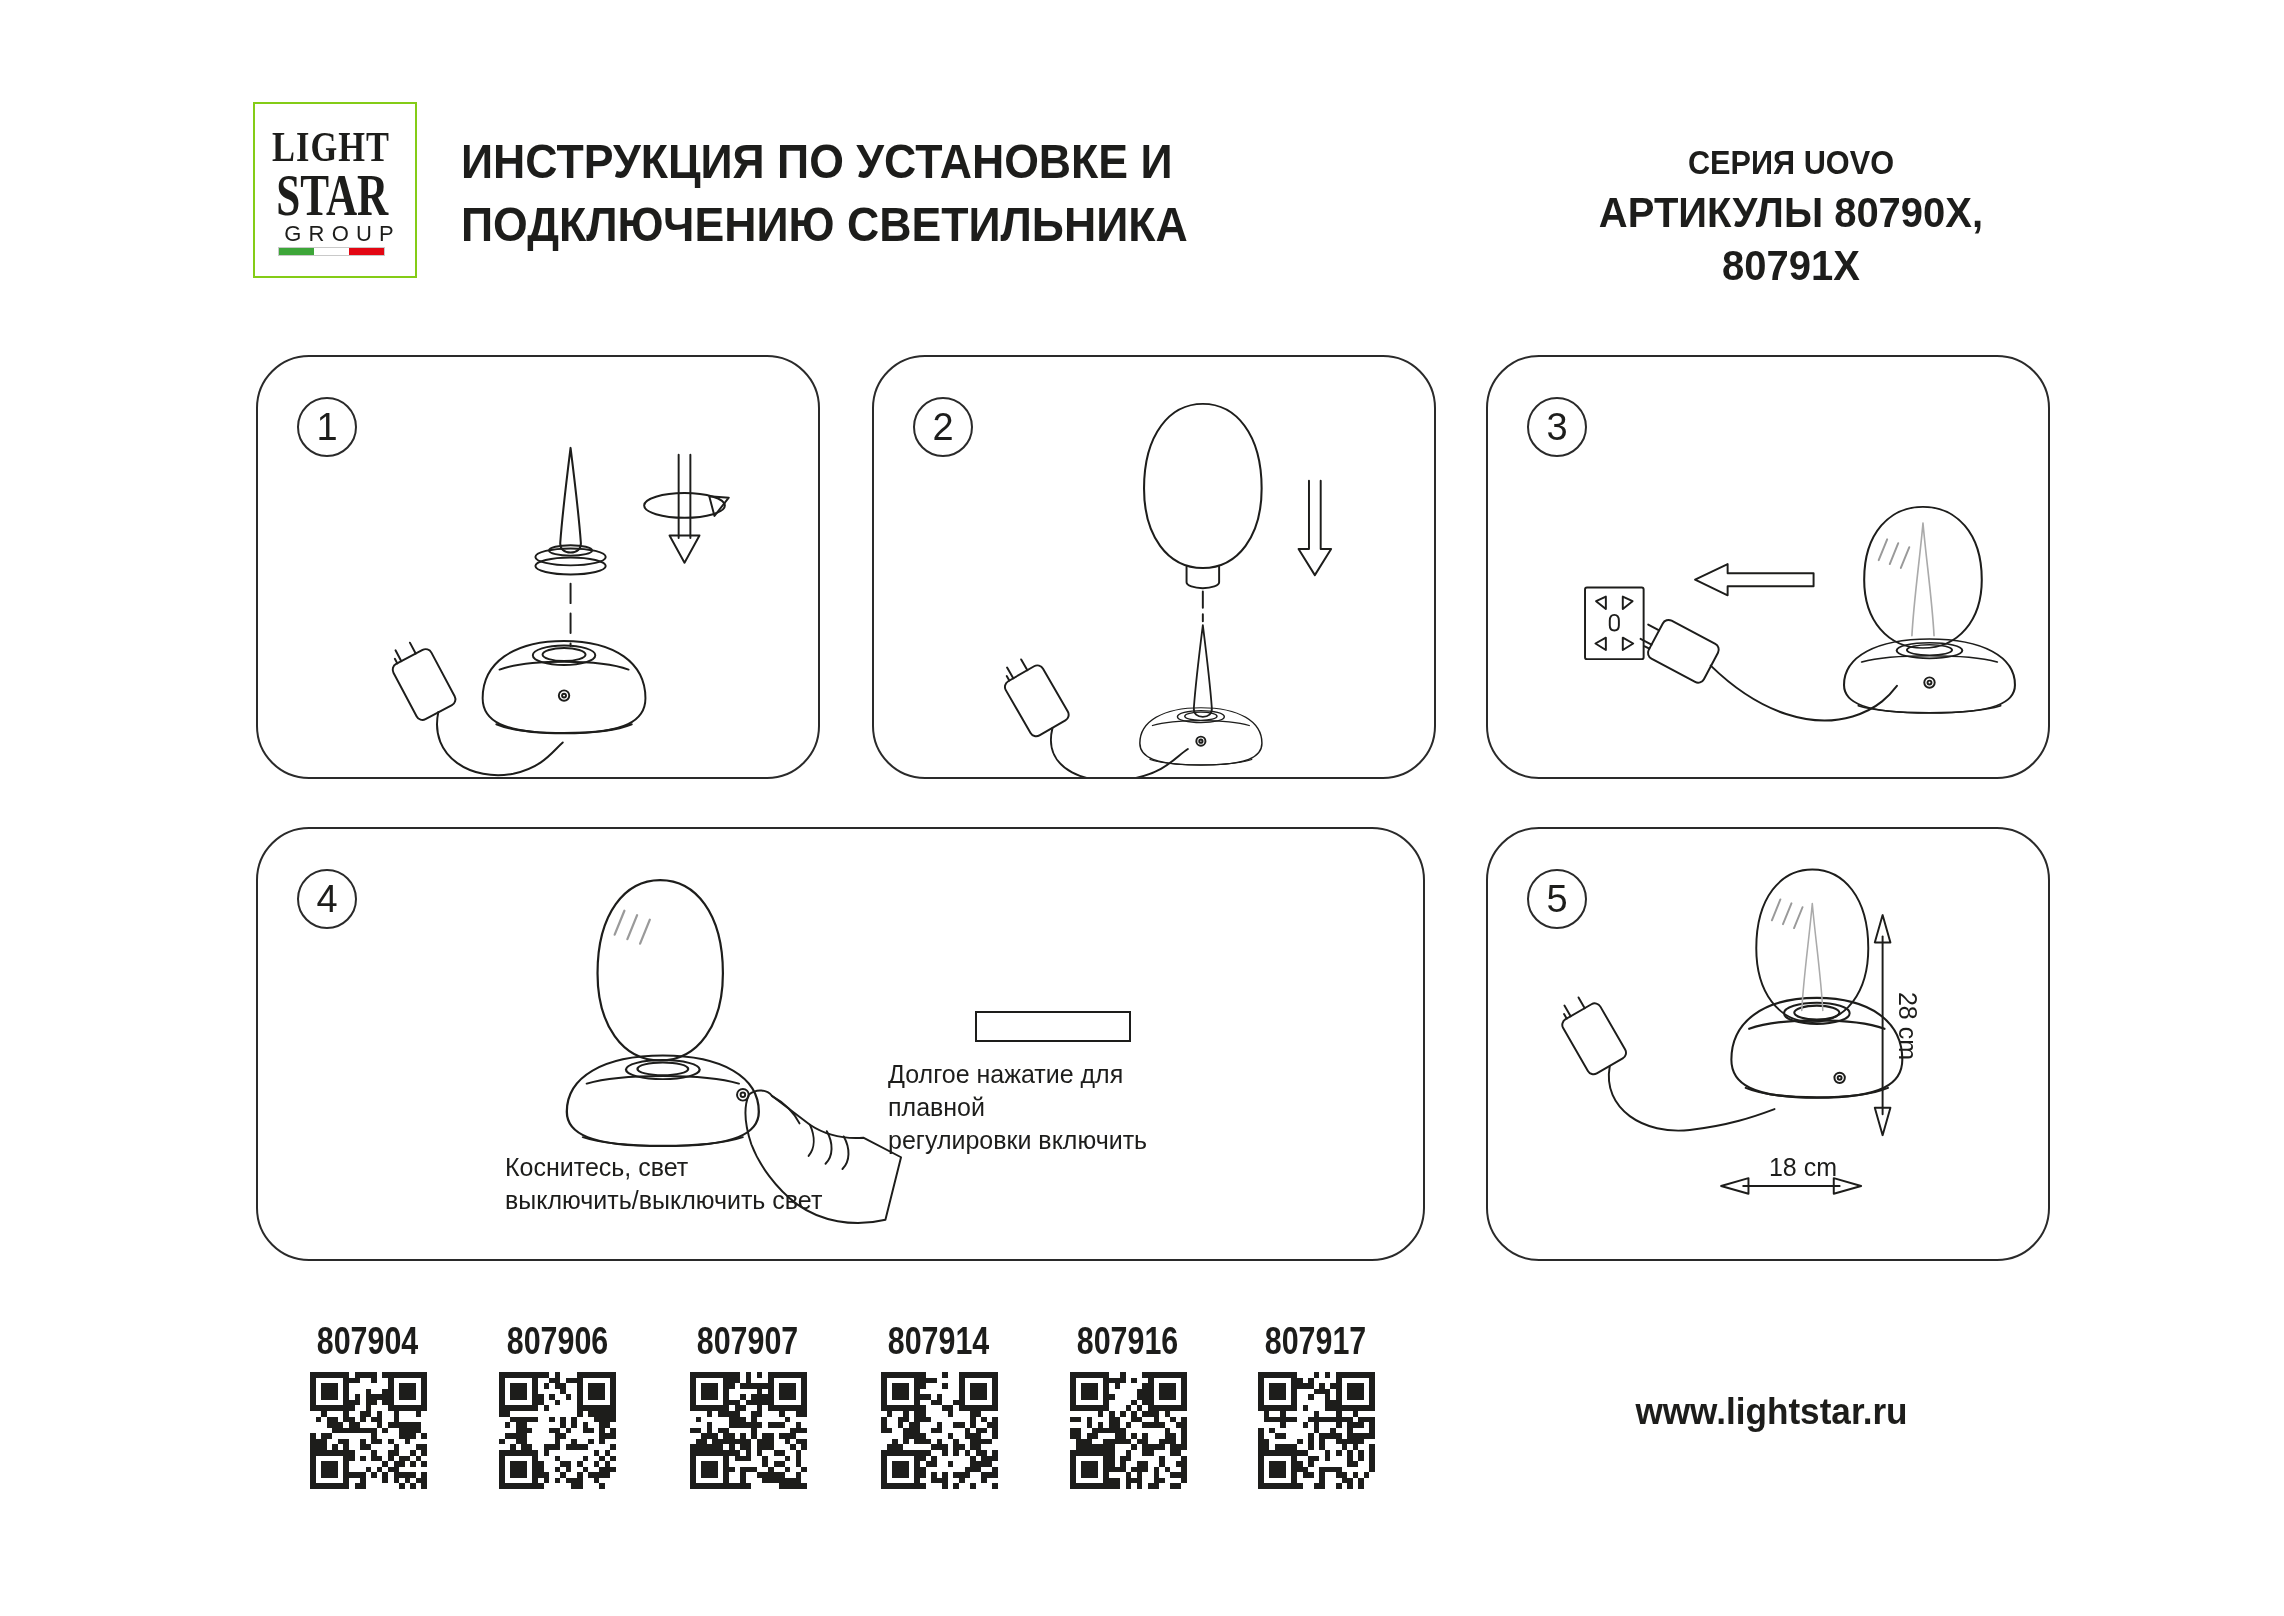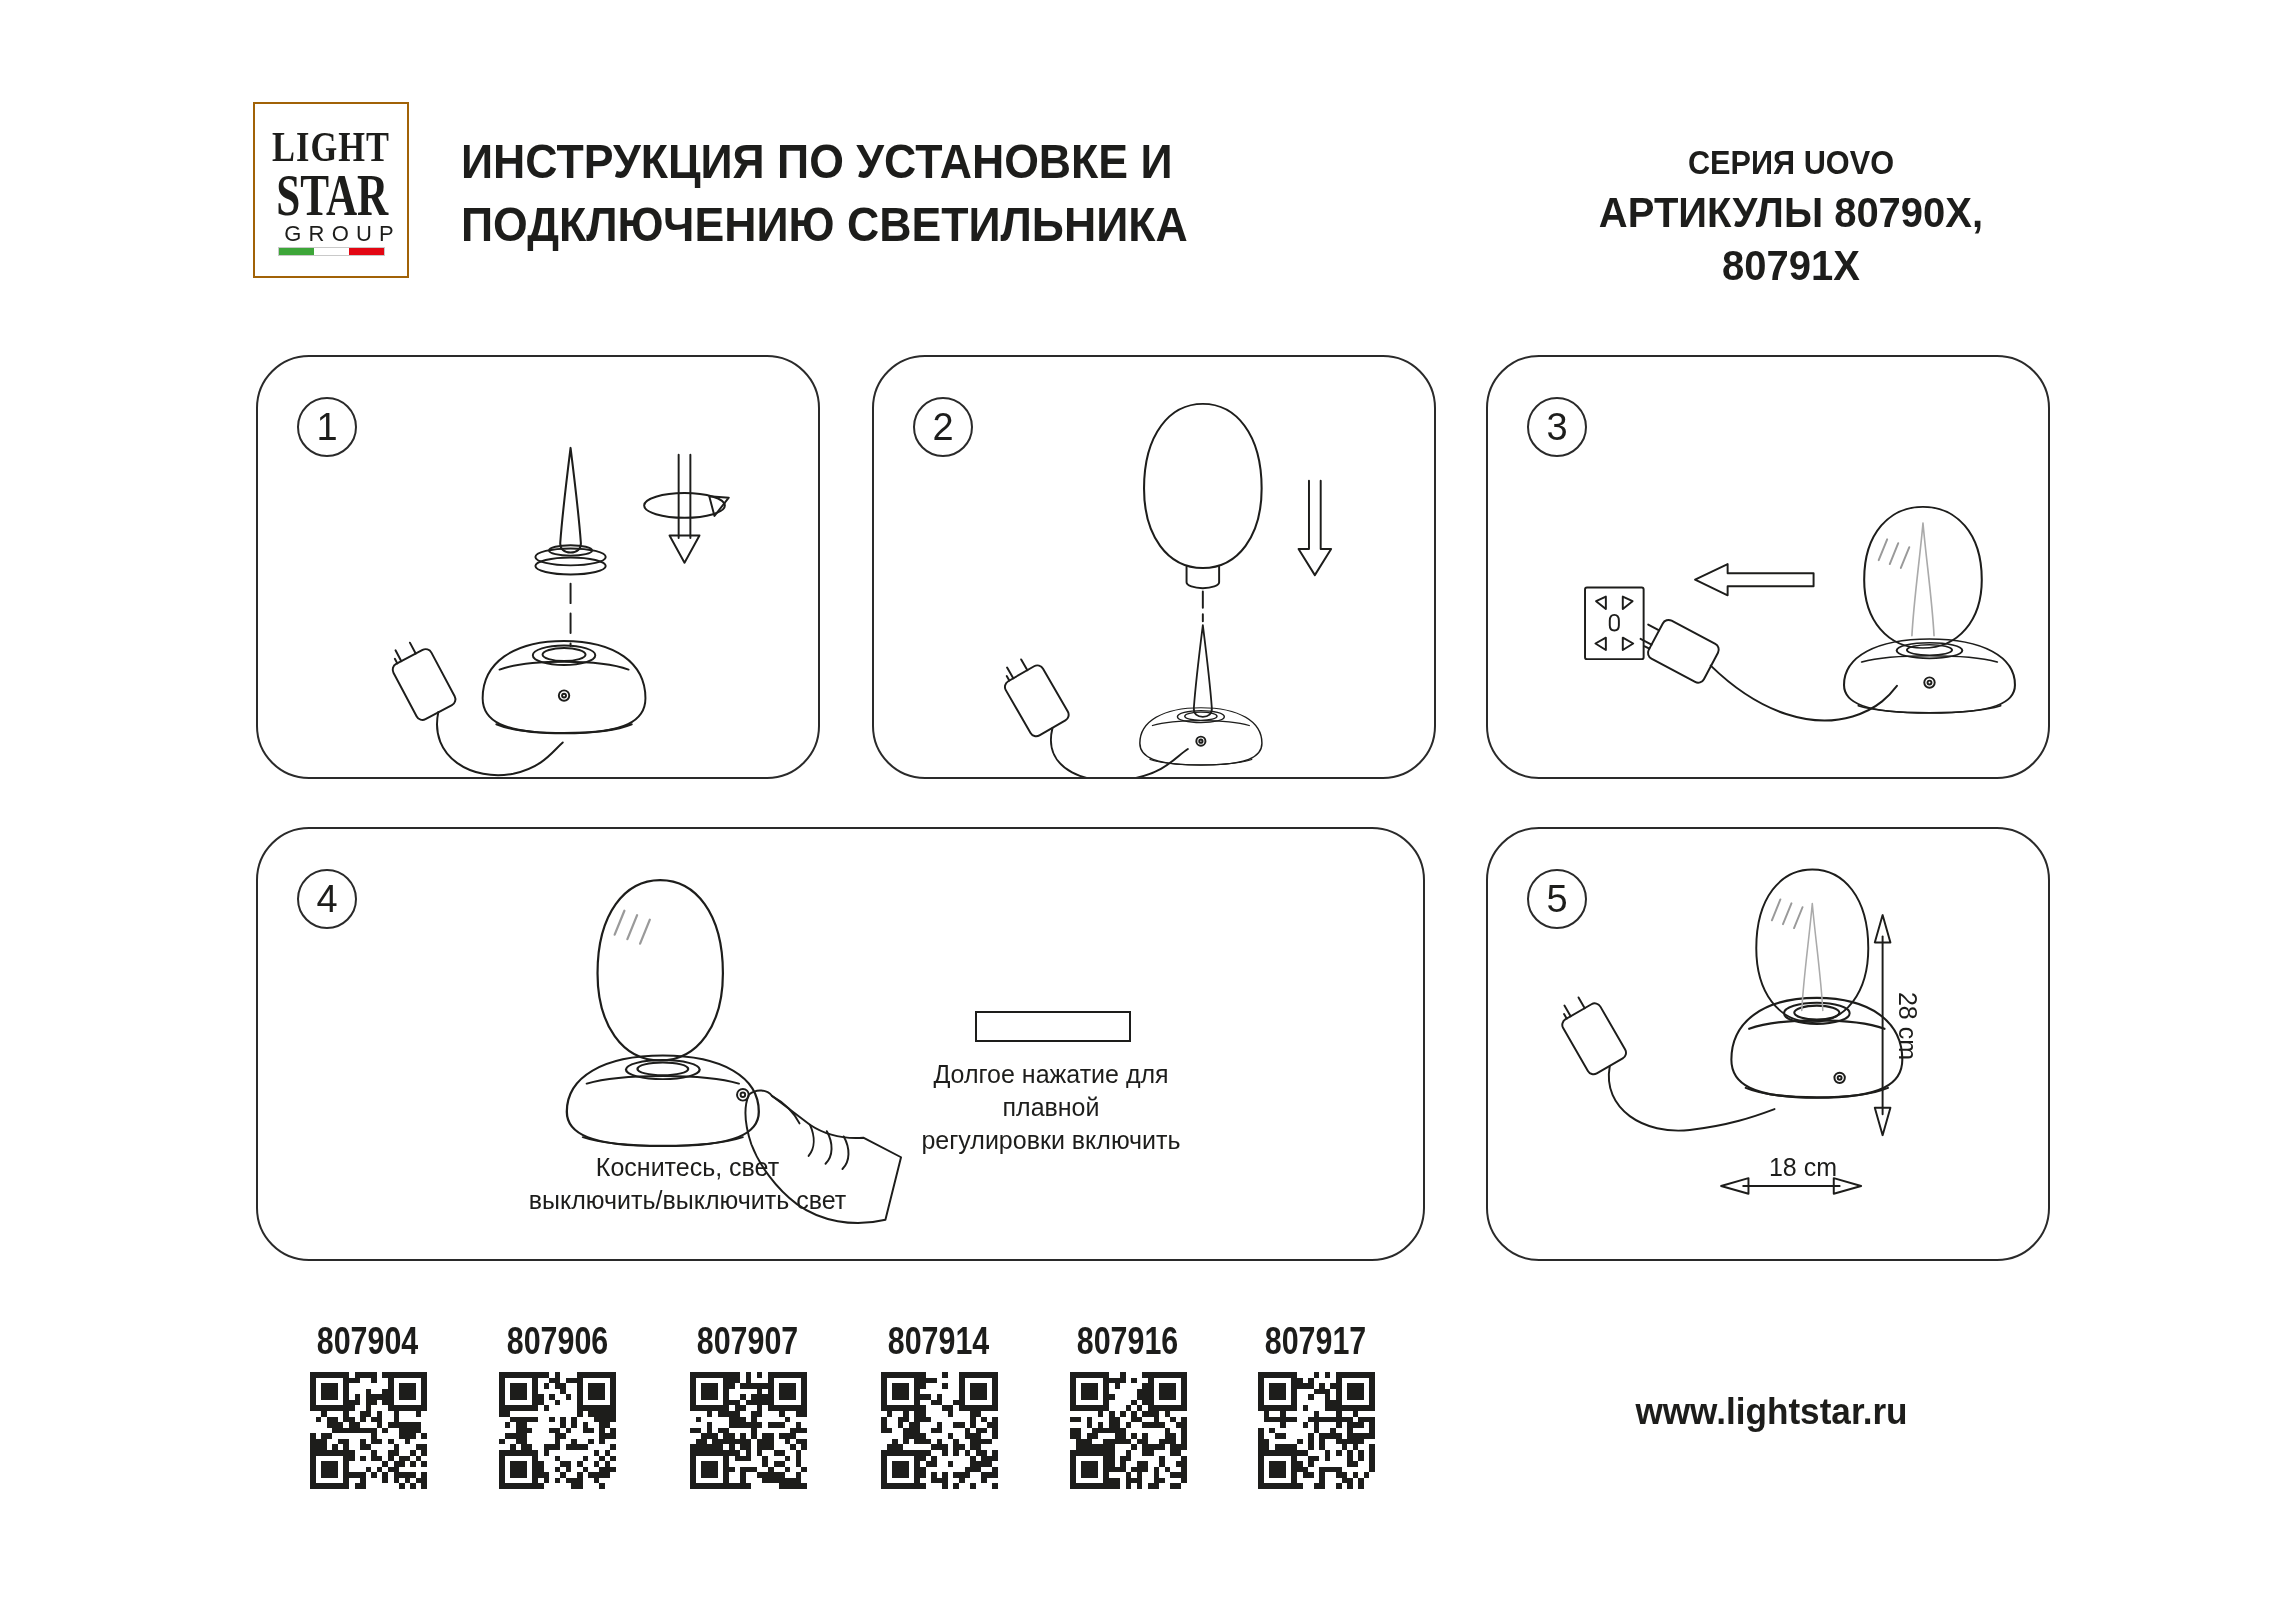--- a/index.html
+++ b/index.html
@@ -1,21 +1,21 @@
 <!DOCTYPE html>
 <html style="font-size:10.4px"><head>
 <meta charset="utf-8">
 <style>
   html,body{margin:0;padding:0;background:#e8e8e8;}
   .page{position:relative;width:2284px;height:1616px;background:#fff;overflow:hidden;
         font-family:"Liberation Sans",sans-serif;color:#1d1d1b;}
   .abs{position:absolute;}
 
   
-  .logo-box{left:253px;top:102px;width:152px;height:172px;border:2px solid #a16207;}
+  .logo-box{left:253px;top:102px;width:152px;height:172px;border:2px solid #84cc16;padding-left:8px;}
   .logo-light{left:0;top:18px;width:152px;text-align:center;font-family:"Liberation Serif",serif;
               font-weight:700;font-size:43px;letter-spacing:1.3px;transform:scaleX(.8);}
   .logo-star{left:0;top:57px;width:152px;text-align:center;font-family:"Liberation Serif",serif;
              font-weight:700;font-size:60px;transform:scaleX(.72);}
   .logo-group{left:0;top:117px;width:168px;text-align:center;font-weight:400;font-size:22px;
               letter-spacing:7.2px;text-indent:7.2px;}
   .logo-flag{left:23px;top:143px;width:105px;height:7.2px;display:flex;border:0.7px solid #c9c9c9;}
   .logo-flag span{flex:1;height:100%;}
 
   .title{left:461px;top:130px;font-weight:700;font-size:48px;line-height:63px;white-space:nowrap;
@@ -32,21 +32,21 @@
   .p3{left:1486px;top:355px; width:560px; height:420px;}
   .p4{left:256px; top:827px;width:1165px;height:430px;}
   .p5{left:1486px;top:827px;width:560px; height:430px;}
   .step-badge{left:39px;top:40px;width:56px;height:56px;border:2.3px solid #2a2a2a;border-radius:50%;
               display:flex;align-items:center;justify-content:center;font-size:38px;font-weight:400;}
   .panel svg.draw{position:absolute;left:0;top:0;width:100%;height:100%;}
 
   
   svg .ln, svg .ln *{stroke:#1d1d1b;fill:none;stroke-width:3;stroke-linecap:round;stroke-linejoin:round;}
 
-  .caption{font-size:25px;line-height:33px;text-align:center;}
+  .caption{font-size:25px;line-height:33px;}
   .brightness-bar{left:717px;top:182px;width:152px;height:27px;border:2.6px solid #1d1d1b;}
   .touch-caption{left:247px;top:322px;width:365px;}
   .hold-caption{left:630px;top:229px;width:326px;}
   .dim-v-label{left:382px;top:184px;width:78px;height:26px;transform:rotate(90deg);
                font-size:25px;text-align:center;}
   .dim-h-label{left:258px;top:324px;width:91px;font-size:25px;text-align:right;}
 
   
   .art-num{top:1320px;width:169px;text-align:center;font-weight:700;font-size:38px;
            transform:scaleX(.8);}

